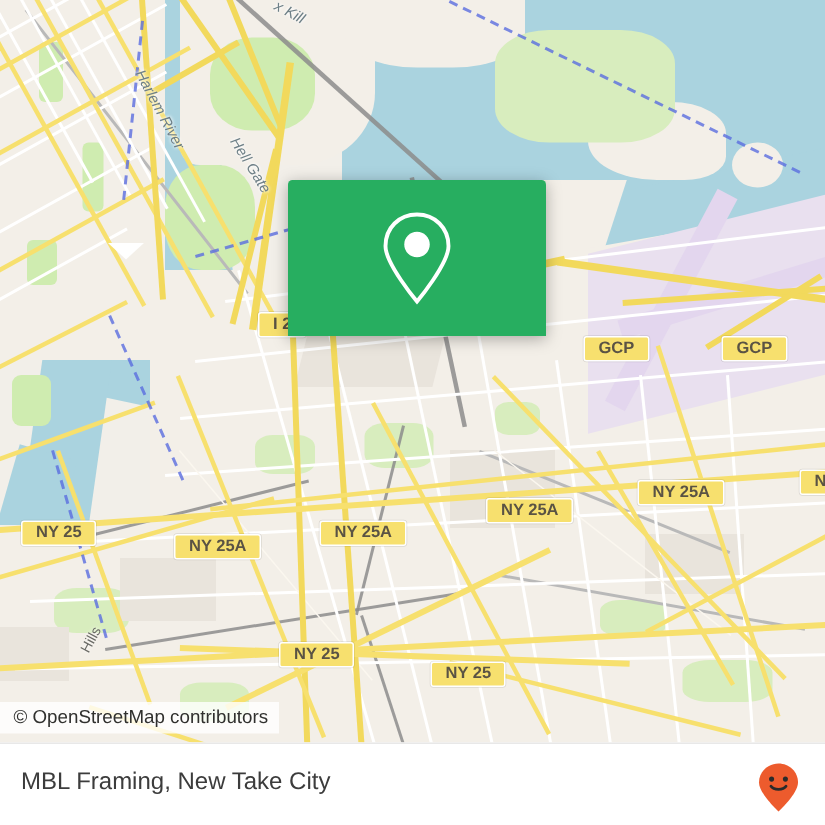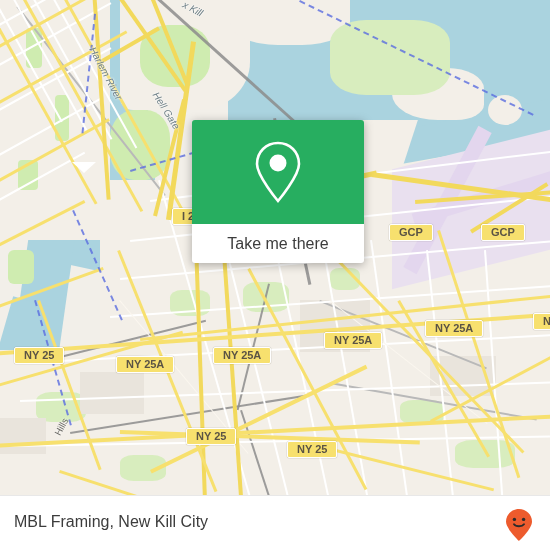--- a/index.html
+++ b/index.html
@@ -241,30 +241,28 @@
       <div class="shield" style="left:172px;top:208px;">I 2</div>
     </div>
 
     <div id="callout">
       <div id="callout-head">
         <svg width="56" height="66" viewBox="0 0 56 66">
           <path d="M28 4 C16 4 7 13 7 25 C7 37 28 62 28 62 C28 62 49 37 49 25 C49 13 40 4 28 4 Z" fill="none" stroke="#ffffff" stroke-width="2.6"></path>
           <circle cx="28" cy="24" r="8.5" fill="#ffffff"></circle>
         </svg>
       </div>
-      <div id="callout-foot">
-        <span id="callout-label">Take me there</span>
-      </div>
     </div>
     <div id="callout-tail"></div>
 
+    <div id="attrib">© OpenStreetMap contributors</div>
   </div>
 
   <div id="bottom">
-    <div id="place-name">MBL Framing, New Kill City</div>
+    <div id="place-name">MBL Framing, New Take City</div>
     <div id="brand">
       <svg width="30" height="34" viewBox="0 0 30 34">
         <path d="M15 1 C7.8 1 2 6.6 2 13.6 C2 21 15 33 15 33 C15 33 28 21 28 13.6 C28 6.6 22.2 1 15 1 Z" fill="#ED5B2D"></path>
         <circle cx="10.4" cy="11.4" r="1.7" fill="#2b2b2b"></circle>
         <circle cx="19.6" cy="11.4" r="1.7" fill="#2b2b2b"></circle>
         <path d="M10 16.2 C11.8 18.9 18.2 18.9 20 16.2" fill="none" stroke="#2b2b2b" stroke-width="1.9" stroke-linecap="round"></path>
       </svg>
     </div>
   </div>
 </div>

